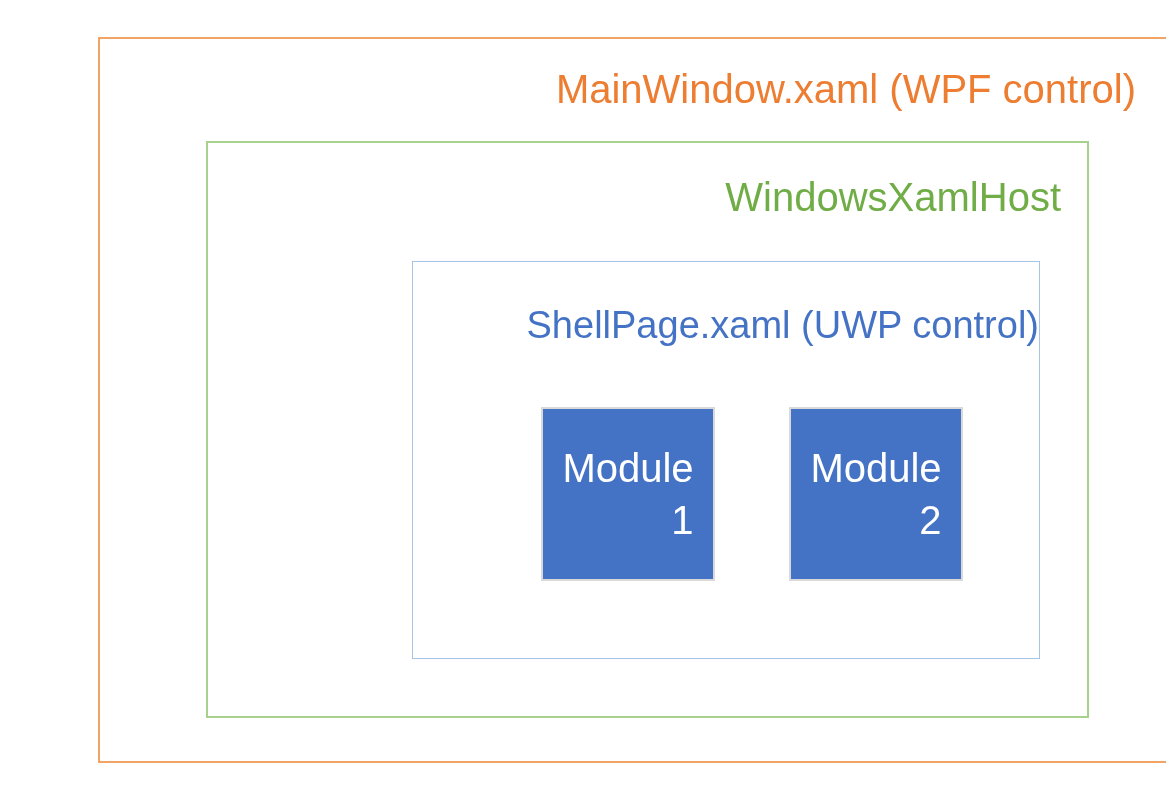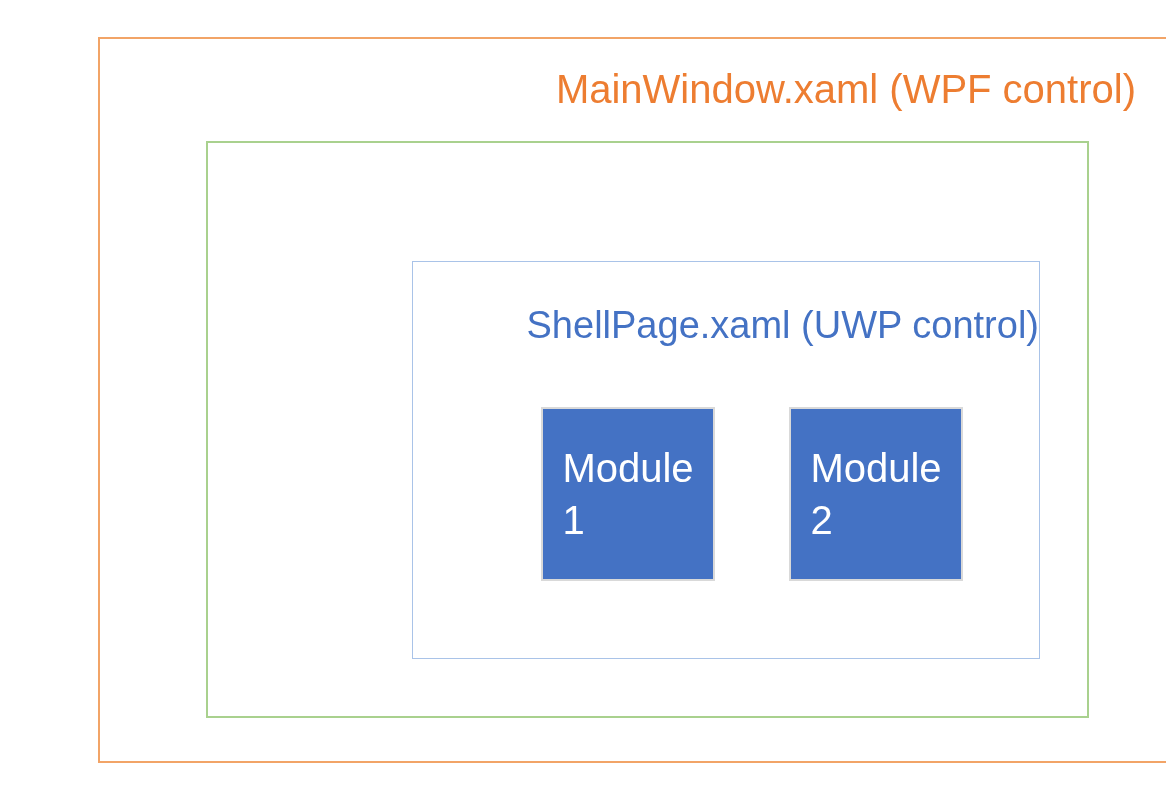--- a/index.html
+++ b/index.html
@@ -78,33 +78,34 @@
     display: flex;
     align-items: center;
     justify-content: center;
   }
   .module-box.m1 { left: 128px; top: 145px; } 
   .module-box.m2 { left: 376px; top: 145px; } 
   .module-label {
     color: var(--module-text);
     font-size: 40px;
     line-height: 52px;
-    text-align: left;
+    text-align: right;
     white-space: pre-line;
   }
 </style>
 </head>
 <body>
 
 <div class="canvas">
 
   <div class="outer-box">
     <div class="outer-title">MainWindow.xaml (WPF control)</div>
 
     <div class="host-box">
+      <div class="host-title">WindowsXamlHost</div>
 
       <div class="shell-box">
         <div class="shell-title">ShellPage.xaml (UWP control)</div>
 
         <div class="module-box m1">
           <div class="module-label">Module
 1</div>
         </div>
 
         <div class="module-box m2">

